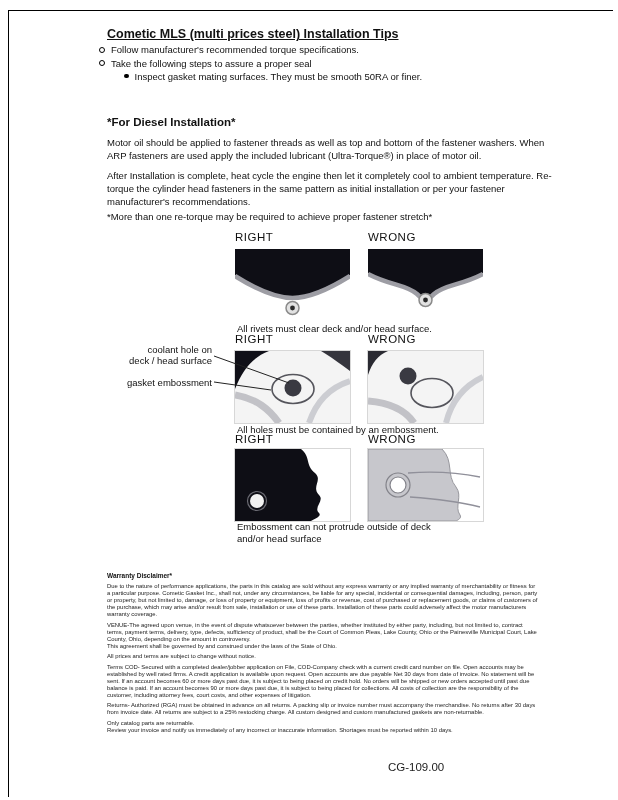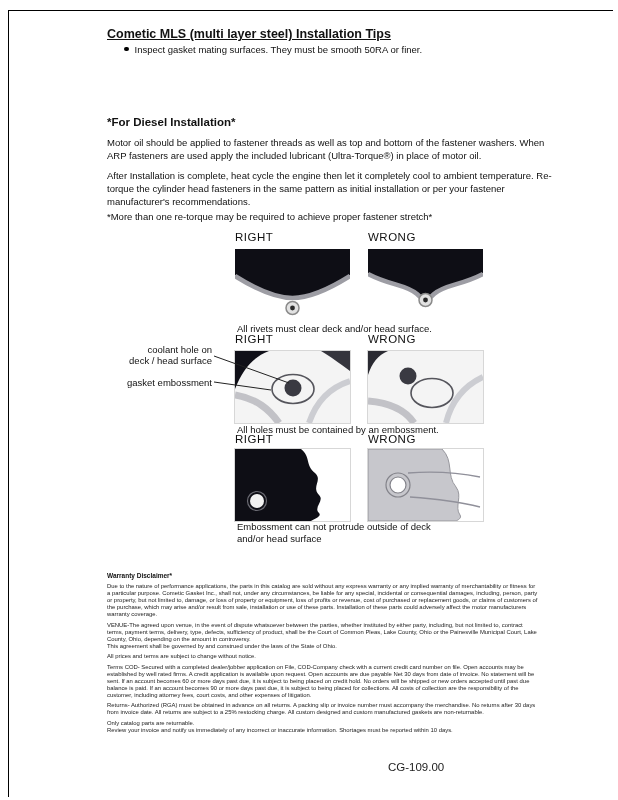--- a/index.html
+++ b/index.html
@@ -32,23 +32,31 @@
   .legal h3{margin:0 0 4px 0;font-size:6.5px;font-weight:bold;}
   .legal p{margin:0 0 3.5px 0;font-size:5.9px;line-height:7px;white-space:pre-line;color:#1c1c1c;}
   .footer{left:388px;top:761px;font-size:11.5px;color:#222;}
   svg{display:block;}
 </style>
 </head>
 <body>
 
 <div class="abs frame"></div>
 
-<h1 class="abs title">Cometic MLS (multi layer steel) Installation Tips</h1>
+<h1 class="abs title">Cometic MLS (multi prices steel) Installation Tips</h1>
 
 <div class="abs bullets">
+  <div class="b-line">
+    <span class="dot-open"></span>
+    <span>Follow manufacturer's recommended torque specifications.</span>
+  </div>
+  <div class="b-line">
+    <span class="dot-open"></span>
+    <span>Take the following steps to assure a proper seal</span>
+  </div>
   <div class="b-line b-sub">
     <span class="dot-fill"></span>
     <span>Inspect gasket mating surfaces.  They must be smooth 50RA or finer.</span>
   </div>
 </div>
 
 <div class="abs diesel-h">*For Diesel Installation*</div>
 <div class="abs para p-oil">Motor oil should be applied to fastener threads as well as top and bottom of the fastener washers. When ARP fasteners are used apply the included lubricant (Ultra-Torque®) in place of motor oil.</div>
 <div class="abs para p-heat">After Installation is complete, heat cycle the engine then let it completely cool to ambient temperature. Re-torque the cylinder head fasteners in the same pattern as initial installation or per your fastener manufacturer's recommendations.</div>
 <div class="abs para p-note">*More than one re-torque may be required to achieve proper fastener stretch*</div>

